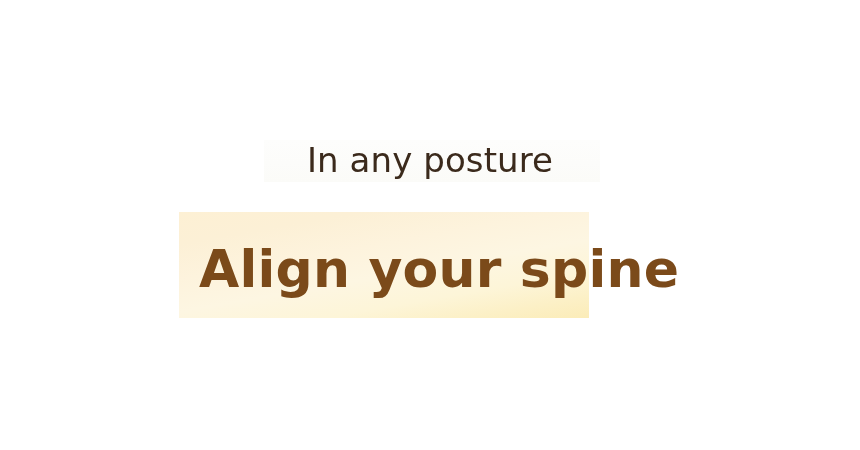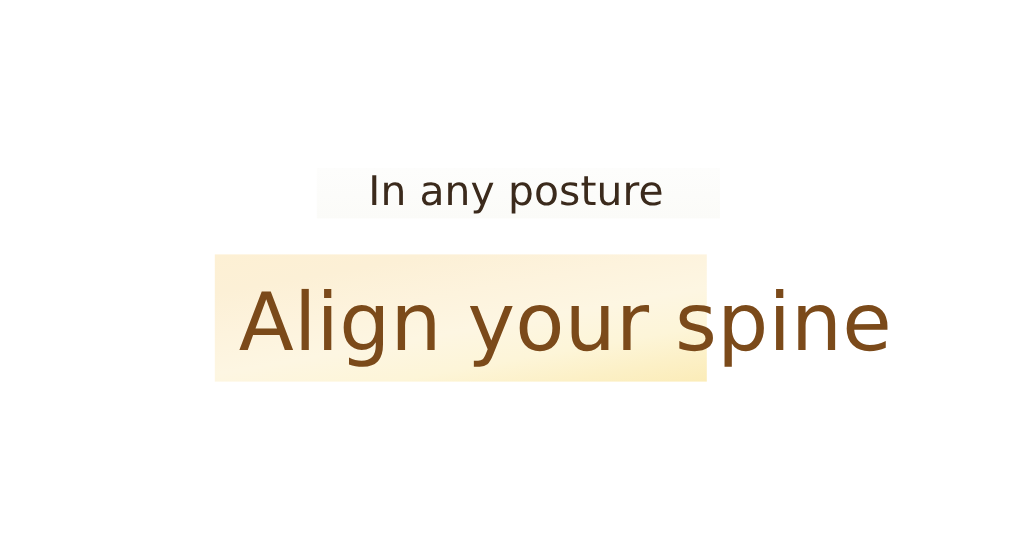--- a/index.html
+++ b/index.html
@@ -67,22 +67,22 @@
         #fcf0c6 88%,
         #fbecb8 100%);
   }
 
   .headline-text {
     position: absolute;
     left: 199px;
     top: 236px;
     width: 660px;
     text-align: left;
-    font-size: 67px;
-    font-weight: 400;
+    font-size: 52px;
+    font-weight: 700;
     line-height: 66px;
     letter-spacing: 0.2px;
     color: #7b4a1a;
     white-space: nowrap;
   }
 </style>
 </head>
 <body>
 
 <div id="stage">

